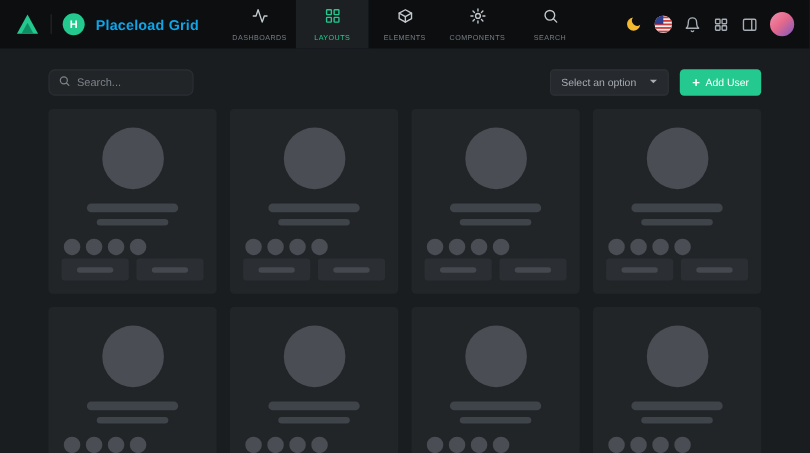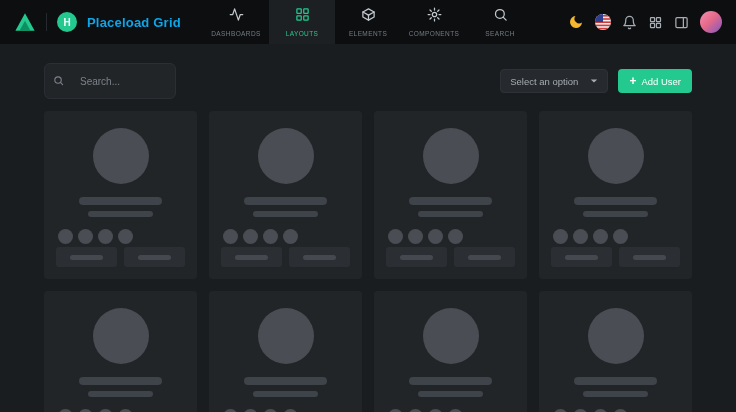--- a/index.html
+++ b/index.html
@@ -25,21 +25,21 @@
   .nav-right { margin-left:auto; display:flex; align-items:center; gap:11px; }
   .icon-btn { display:flex; align-items:center; justify-content:center; color:#a7adb4; cursor:pointer; background:none; border:0; padding:0; }
   .icon-btn svg { width:15px; height:15px; }
   .moon svg { width:16px; height:16px; }
   .flag svg { width:16px; height:16px; display:block; }
   .avatar { width:22px; height:22px; border-radius:50%; background:linear-gradient(135deg,#f48fb1 0%,#e66a8a 45%,#7e57c2 100%); border:0; cursor:pointer; }
 
   
   main { padding:0 44px; }
   .toolbar { margin-top:19px; display:flex; align-items:center; }
-  .search-box { width:132px; height:36px; background:#222528; border:1px solid #2b2f34; border-radius:6px; display:flex; align-items:center; padding:0 8px; gap:16px; color:#7c828a; }
+  .search-box { width:132px; height:24px; background:#222528; border:1px solid #2b2f34; border-radius:6px; display:flex; align-items:center; padding:0 8px; gap:6px; color:#7c828a; }
   .search-box svg { width:11px; height:11px; flex:none; }
   .search-box input { background:transparent; border:0; outline:0; color:#cfd3d8; font-size:10px; width:100%; font-family:inherit; }
   .search-box input::placeholder { color:#7c828a; }
   .toolbar-right { margin-left:auto; display:flex; align-items:flex-end; gap:10px; }
   .select { min-width:96px; height:24px; background:#26292d; border:1px solid #2e3236; border-radius:4px; display:flex; align-items:center; padding:0 9px; gap:12px; font-size:9.5px; color:#a7adb4; cursor:pointer; }
   .select svg { width:8px; height:8px; margin-left:auto; }
   .btn-add { height:24px; background:var(--accent); border:0; border-radius:4px; color:#fff; font-size:9.5px; display:flex; align-items:center; gap:5px; padding:0 11px; font-weight:500; cursor:pointer; font-family:inherit; }
   .btn-add .plus { font-size:12px; font-weight:700; line-height:1; }
 
   

